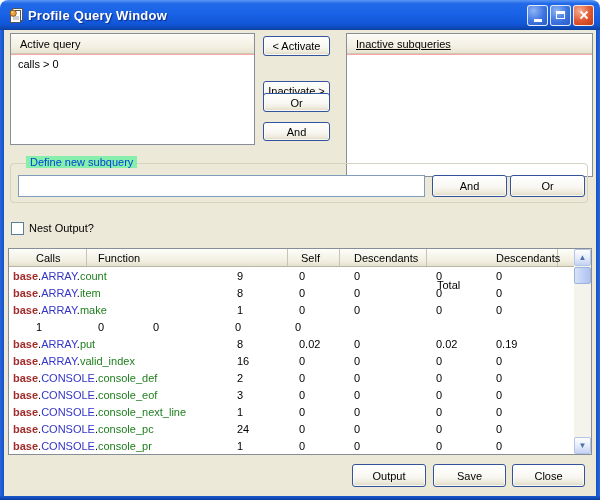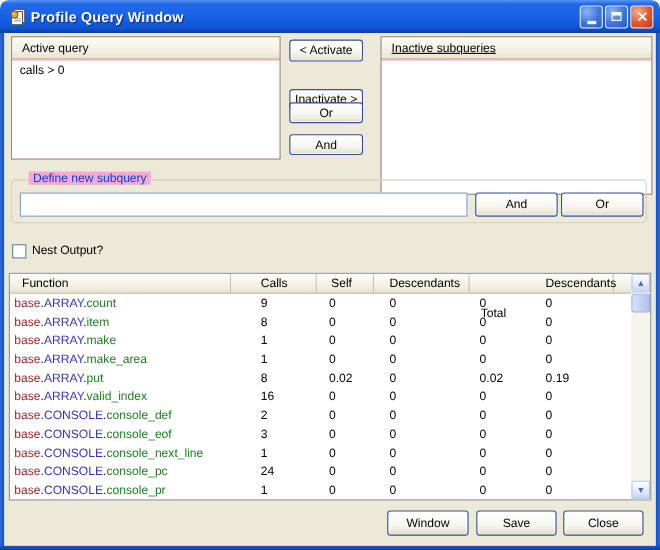--- a/index.html
+++ b/index.html
@@ -49,21 +49,21 @@
     box-shadow:inset 0 0 0 1px rgba(255,255,255,.75);
     display:flex; align-items:center; justify-content:center; color:#000; cursor:default;text-align:right; }
   .btn-activate   { left:259px; top:6px;  width:67px; height:20px; }
   .btn-inactivate { left:259px; top:35px; width:67px; height:19px;margin-top:16px; }
   .btn-or-mid     { left:259px; top:63px; width:67px; height:19px; }
   .btn-and-mid    { left:259px; top:92px; width:67px; height:19px; }
 
   
   .groupbox { position:absolute; left:6px; top:133px; width:578px; height:40px;
     border:1px solid #D5D2BE; border-radius:4px; }
-  .groupbox-label { position:absolute; left:22px; top:126px; background:#f9a8d4;
+  .groupbox-label { position:absolute; left:22px; top:126px; background:#86efac;
     padding:0 4px; color:#0046D5; }
   .textinput { position:absolute; left:14px; top:145px; width:407px; height:22px;
     border:1px solid #7F9DB9; background:#fff; padding:3px 4px; font:inherit; color:#000; }
   .btn-and-sub { left:428px; top:145px; width:75px; height:22px; }
   .btn-or-sub  { left:506px; top:145px; width:75px; height:22px; }
 
   
   .check-row { position:absolute; left:7px; top:191px; height:14px; display:flex; align-items:center; }
   .checkbox { width:13px; height:13px; background:#fff; border:1px solid #5A7F9C; margin-right:5px; }
   .check-label { color:#000; }
@@ -84,21 +84,21 @@
   .th.c6 { width:16px;  border-right:none; }
   .table-body { position:absolute; left:0; top:18px; width:565px; bottom:0; overflow:hidden; }
   .trow { display:flex; height:17px; align-items:center; }
   .td { overflow:hidden; white-space:nowrap; }
   .td.c0 { width:201px; padding-left:4px; }
   .td.c1 { width:78px;  padding-left:27px; }
   .td.c2 { width:52px;  padding-left:11px; }
   .td.c3 { width:87px;  padding-left:14px; }
   .td.c4 { width:56px;  padding-left:9px; }
   .td.c5 { width:75px;  padding-left:13px; }
-  .lib  { color:#A22B2B; }
+  .lib  { color:#A22B2B;font-weight:bold; }
   .cls  { color:#3434C8; }
   .feat { color:#1E7E1E; }
   .dot  { color:#000; }
 
   
   .sb { position:absolute; right:0; top:0; width:17px; height:100%; background:#F4F3EC; }
   .sb-btn { position:absolute; left:0; width:17px; height:17px;
     background:linear-gradient(180deg,#FEFEFE 0%,#E3EAFB 55%,#C4D3F3 100%);
     border:1px solid #B3C5E6; border-radius:2px;
     color:#4D6FA8; font-size:8px; line-height:15px; text-align:center; }
@@ -168,22 +168,22 @@
     <div class="xpbtn btn-and-sub">And</div>
     <div class="xpbtn btn-or-sub">Or</div>
 
     <div class="check-row">
       <span class="checkbox"></span>
       <span class="check-label">Nest Output?</span>
     </div>
 
     <div class="table">
       <div class="table-header">
+        <div class="th c1">Calls</div>
         <div class="th c0">Function</div>
-        <div class="th c1">Calls</div>
         <div class="th c2">Self</div>
         <div class="th c3">Descendants</div>
         <div class="th c4">Total</div>
         <div class="th c5">Descendants</div>
         <div class="th c6"></div>
       </div>
       <div class="table-body">
           <div class="trow">
             <div class="td c0"><span class="lib">base</span><span class="dot">.</span><span class="cls">ARRAY</span><span class="dot">.</span><span class="feat">count</span></div>
             <div class="td c1">9</div>
@@ -202,21 +202,20 @@
           </div>
           <div class="trow">
             <div class="td c0"><span class="lib">base</span><span class="dot">.</span><span class="cls">ARRAY</span><span class="dot">.</span><span class="feat">make</span></div>
             <div class="td c1">1</div>
             <div class="td c2">0</div>
             <div class="td c3">0</div>
             <div class="td c4">0</div>
             <div class="td c5">0</div>
           </div>
           <div class="trow">
-            <div class="td c0"><span class="lib">base</span><span class="dot">.</span><span class="cls">ARRAY</span><span class="dot">.</span><span class="feat">make_area</span></div>
             <div class="td c1">1</div>
             <div class="td c2">0</div>
             <div class="td c3">0</div>
             <div class="td c4">0</div>
             <div class="td c5">0</div>
           </div>
           <div class="trow">
             <div class="td c0"><span class="lib">base</span><span class="dot">.</span><span class="cls">ARRAY</span><span class="dot">.</span><span class="feat">put</span></div>
             <div class="td c1">8</div>
             <div class="td c2">0.02</div>
@@ -273,18 +272,18 @@
             <div class="td c5">0</div>
           </div>
         </div>
       <div class="sb">
         <div class="sb-btn sb-up">▲</div>
         <div class="sb-thumb"></div>
         <div class="sb-btn sb-down">▼</div>
       </div>
     </div>
 
-    <div class="xpbtn btn-update">Window</div>
+    <div class="xpbtn btn-update">Output</div>
     <div class="xpbtn btn-close">Close</div>
     <div class="xpbtn btn-save">Save</div>
 
   </div>
 </div>
 
 </body></html>

